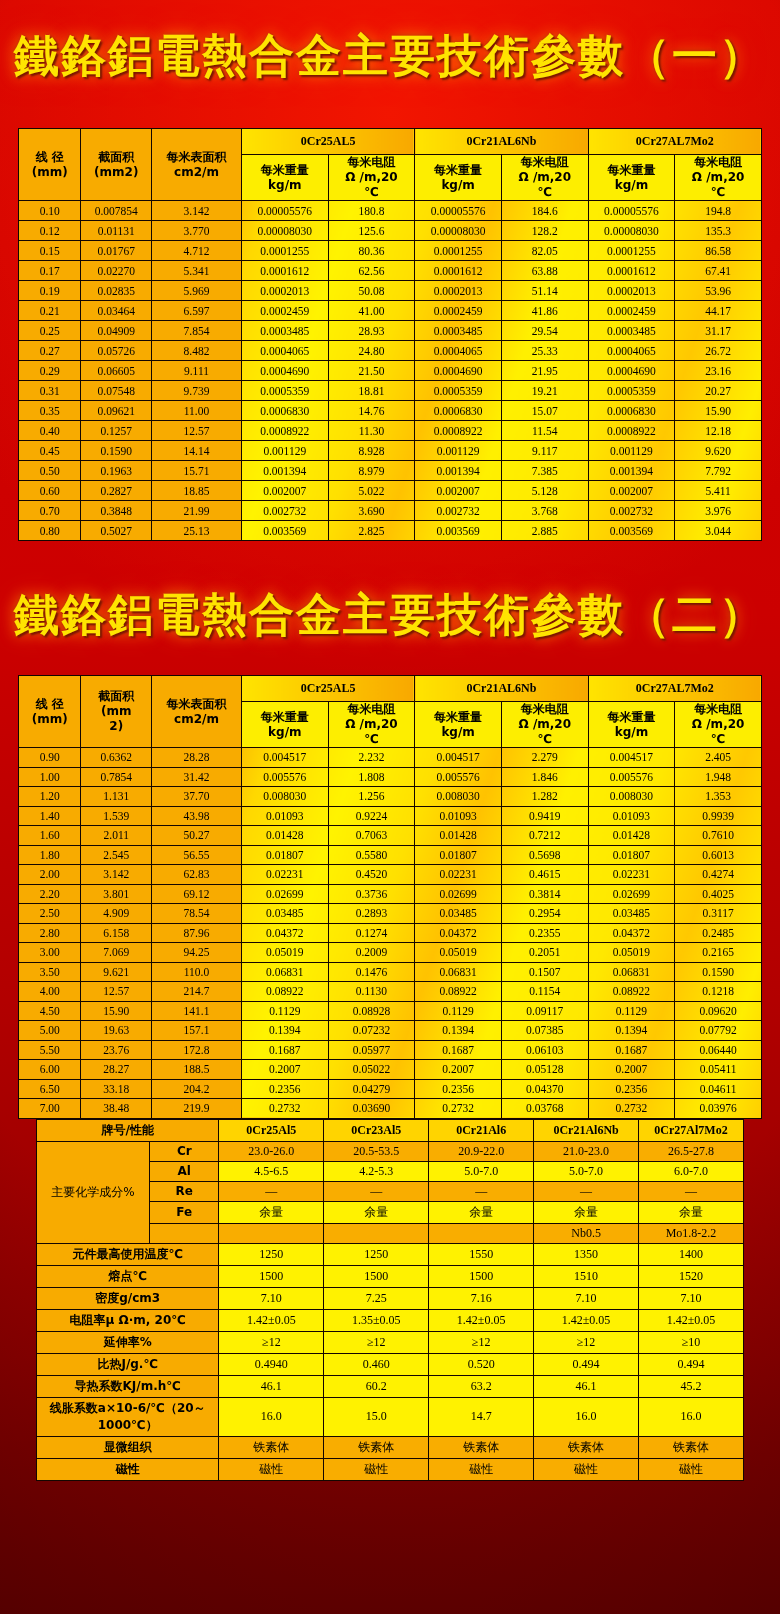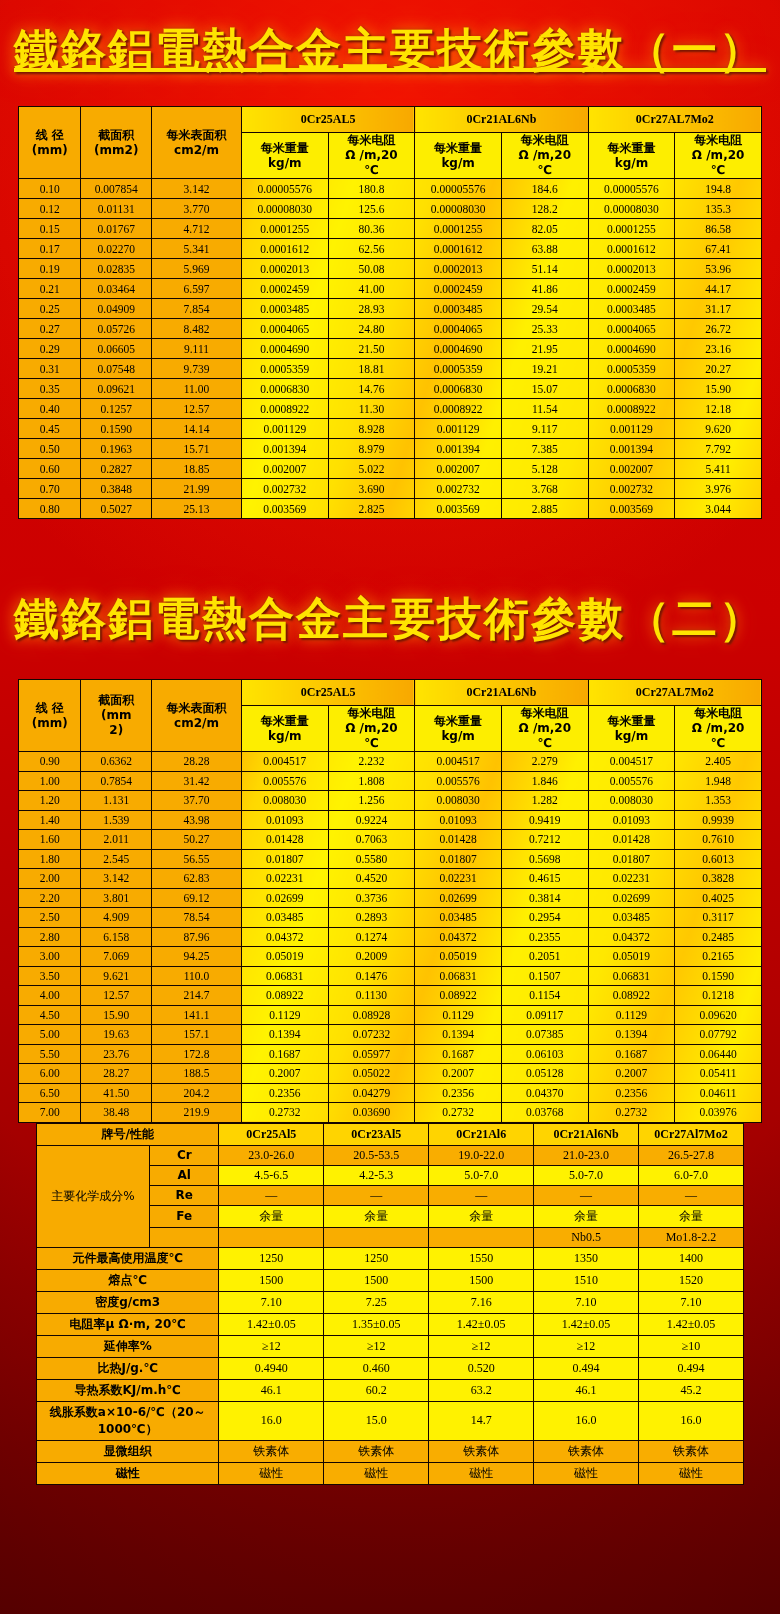--- a/index.html
+++ b/index.html
@@ -17,22 +17,22 @@
   }
   .title {
     margin:0; width:100%; text-align:center;
     font-family:"DejaVu Serif", serif;
     font-size:45px; font-weight:bold; letter-spacing:2px;
     color:#ffe400;
     text-shadow: 2px 2px 2px #7a1500, 0 0 4px #b33000,
                  0 0 14px rgba(255,130,0,.95), 0 0 28px rgba(255,70,0,.55);
     white-space:nowrap;
   }
-  #title1 { padding-top:20px; margin-bottom:26px;text-decoration:underline; }
-  #title2 { margin-top:70px; margin-bottom:30px; }
+  #title1 { padding-top:26px; margin-bottom:42px; }
+  #title2 { margin-top:44px; margin-bottom:30px; }
   #title3 { margin-top:26px; margin-bottom:26px; letter-spacing:5px; }
 
   table { border-collapse:collapse; table-layout:fixed; margin:0 auto; }
   th, td {
     border:1px solid #140600; text-align:center; vertical-align:middle;
     color:#000; padding:0 2px; overflow:hidden;
   }
   .param {
     width:744px;
     background: linear-gradient(108deg,
@@ -385,21 +385,21 @@
         </tr>
         <tr>
           <td class="oc">2.00</td>
           <td class="oc">3.142</td>
           <td class="oc">62.83</td>
           <td>0.02231</td>
           <td>0.4520</td>
           <td>0.02231</td>
           <td>0.4615</td>
           <td>0.02231</td>
-          <td>0.3828</td>
+          <td>0.4274</td>
         </tr>
         <tr>
           <td class="oc">2.20</td>
           <td class="oc">3.801</td>
           <td class="oc">69.12</td>
           <td>0.02699</td>
           <td>0.3736</td>
           <td>0.02699</td>
           <td>0.3814</td>
           <td>0.02699</td>
@@ -499,21 +499,21 @@
           <td class="oc">188.5</td>
           <td>0.2007</td>
           <td>0.05022</td>
           <td>0.2007</td>
           <td>0.05128</td>
           <td>0.2007</td>
           <td>0.05411</td>
         </tr>
         <tr>
           <td class="oc">6.50</td>
-          <td class="oc">41.50</td>
+          <td class="oc">33.18</td>
           <td class="oc">204.2</td>
           <td>0.2356</td>
           <td>0.04279</td>
           <td>0.2356</td>
           <td>0.04370</td>
           <td>0.2356</td>
           <td>0.04611</td>
         </tr>
         <tr>
           <td class="oc">7.00</td>
@@ -547,21 +547,21 @@
           <th class="tone-mid val">0Cr23Al5</th>
           <th class="tone-mid val">0Cr21Al6</th>
           <th class="tone-mid val">0Cr21Al6Nb</th>
           <th class="tone-mid val">0Cr27Al7Mo2</th>
         </tr>
         <tr>
           <td class="chem-group" rowspan="5">主要化学成分%</td>
           <td class="lbl">Cr</td>
           <td class="tone-orange val">23.0-26.0</td>
           <td class="tone-orange val">20.5-53.5</td>
-          <td class="tone-orange val">19.0-22.0</td>
+          <td class="tone-orange val">20.9-22.0</td>
           <td class="tone-orange val">21.0-23.0</td>
           <td class="tone-orange val">26.5-27.8</td>
         </tr>
         <tr>
           <td class="lbl">Al</td>
           <td class="tone-yellow val">4.5-6.5</td>
           <td class="tone-yellow val">4.2-5.3</td>
           <td class="tone-yellow val">5.0-7.0</td>
           <td class="tone-yellow val">5.0-7.0</td>
           <td class="tone-yellow val">6.0-7.0</td>

